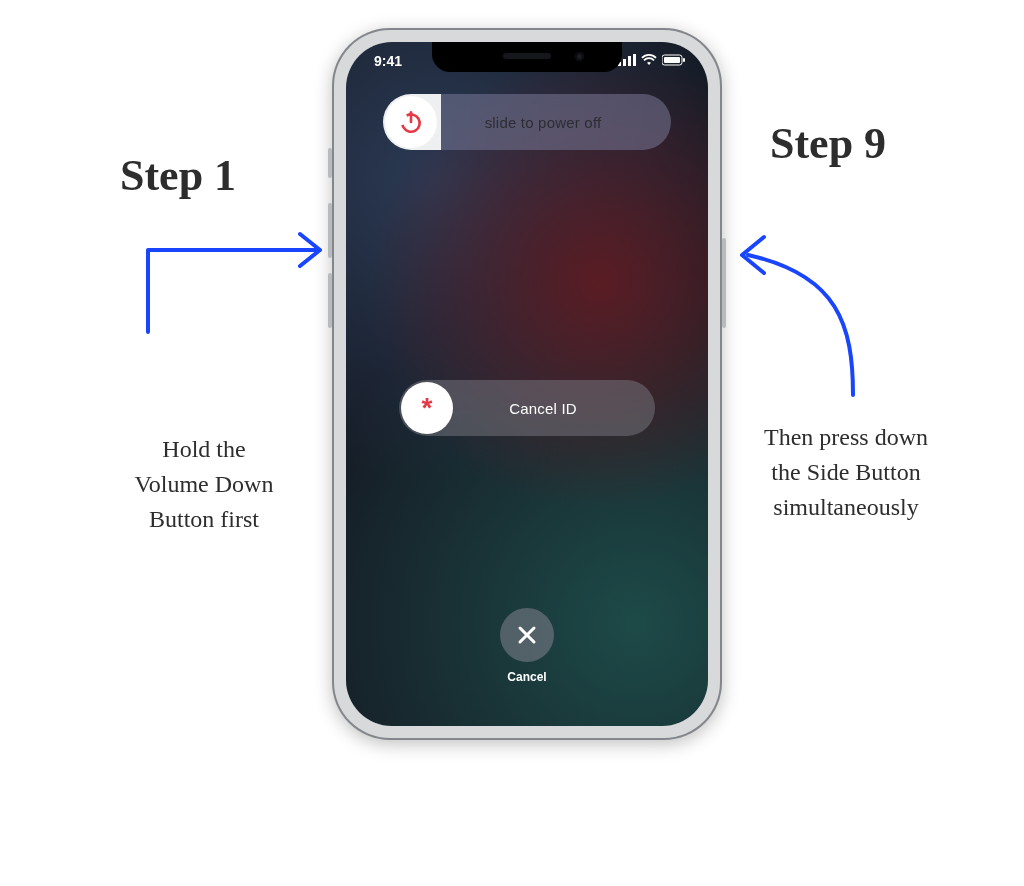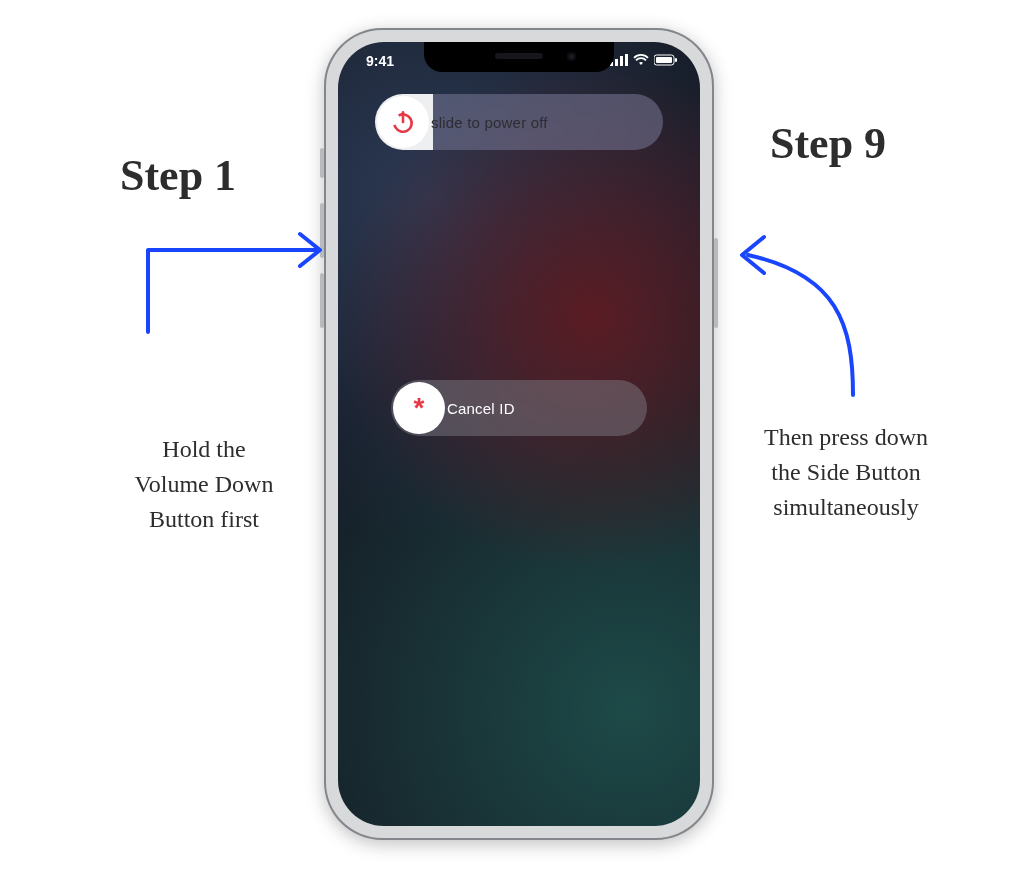--- a/index.html
+++ b/index.html
@@ -8,24 +8,24 @@
     height: 886px;
     background: #fff;
     font-family: -apple-system, "Helvetica Neue", Arial, sans-serif;
     position: relative;
     overflow: hidden;
   }
 
   
   .phone {
     position: absolute;
-    left: 324px;
+    left: 332px;
     top: 28px;
     width: 390px;
-    height: 812px;
+    height: 712px;
     border-radius: 58px;
     background: #d7d9db;
     box-shadow:
       inset 0 0 0 2px #83868a,
       0 4px 18px rgba(0,0,0,.25);
     padding: 14px;
   }
   .phone::before { 
     content: "";
     position: absolute;
@@ -115,20 +115,21 @@
     margin: 2px;
     display: flex;
     align-items: center;
     justify-content: center;
     flex-shrink: 0;
   }
   .slider .label {
     flex: 1;
     font-size: 15px;
     letter-spacing: .2px;
+    text-align: center;
     padding-right: 24px;
   }
 
   .slider.power {
     top: 52px;
     width: 288px;
     background: linear-gradient(90deg,
       rgba(255,255,255,.92) 0 58px,
       rgba(120,120,150,.55) 58px 100%);
   }
@@ -238,20 +239,29 @@
     </div>
 
     <div class="slider medical">
       <div class="knob">
         <span>*</span>
       </div>
       <div class="label">Cancel ID</div>
     </div>
 
 
+    <div class="cancel-wrap">
+      <div class="cancel-btn">
+        <svg width="22" height="22" viewBox="0 0 22 22">
+          <line x1="4" y1="4" x2="18" y2="18" stroke="#fff" stroke-width="3" stroke-linecap="round"></line>
+          <line x1="18" y1="4" x2="4" y2="18" stroke="#fff" stroke-width="3" stroke-linecap="round"></line>
+        </svg>
+      </div>
+      <div class="cancel-label">Cancel</div>
+    </div>
   </div>
 </div>
 
 <div class="step-head" style="left:120px; top:150px;">Step 1</div>
 <svg class="arrow" style="left:140px; top:210px;" width="200" height="130">
   <polyline points="8,122 8,40 176,40"></polyline>
   <polyline points="160,24 180,40 160,56"></polyline>
 </svg>
 <div class="step-body" style="left:104px; top:432px; width:200px; white-space:pre-line;">Hold the
 Volume Down

